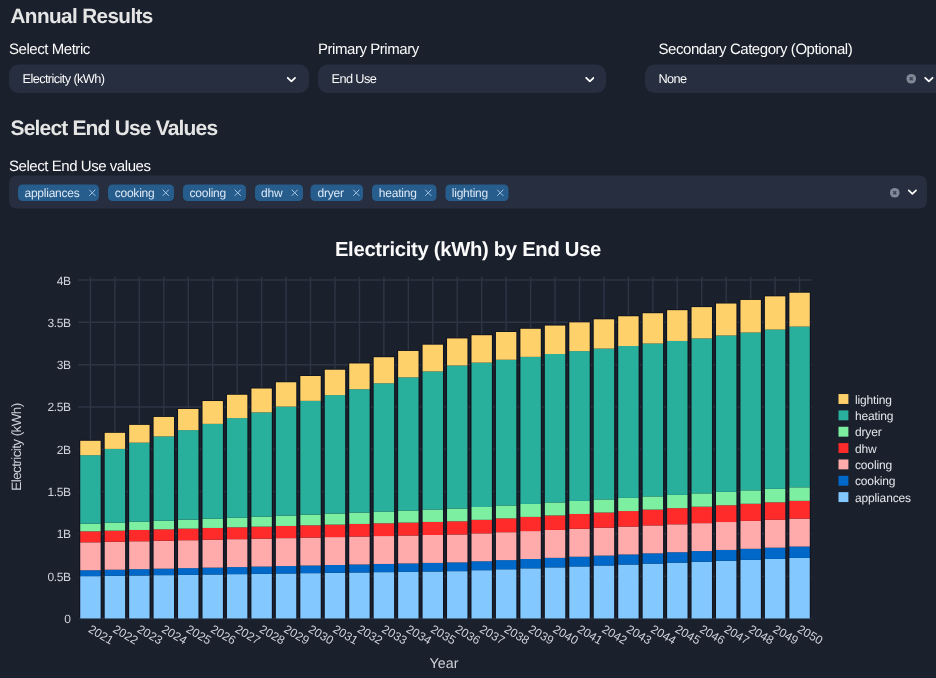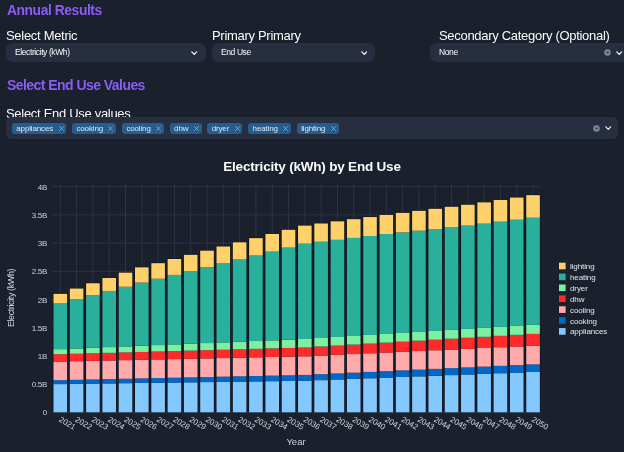--- a/index.html
+++ b/index.html
@@ -1,41 +1,41 @@
 <!DOCTYPE html>
 <html><head>
 <meta charset="utf-8">
 <style>
   * { margin:0; padding:0; box-sizing:border-box; }
   html,body { width:624px; height:452px; background:#1a202c; overflow:hidden;
     font-family:"Liberation Sans", sans-serif; }
   .abs { position:absolute; }
-  .hdr { color:#8b5cf6; font-weight:bold; letter-spacing:-0.4px; }
-  .lbl { color:#fafafa; font-size:13px; letter-spacing:-0.3px; }
+  .hdr { color:#e5e5e5; font-weight:bold; letter-spacing:-0.4px; }
+  .lbl { color:#fafafa; font-size:10px; letter-spacing:-0.3px; }
   .selbox { position:absolute; height:19px; top:43px; background:#262e3f; border-radius:6.5px;
     color:#fafafa; font-size:8.5px; letter-spacing:-0.4px; line-height:19px; }
   .selbox .txt { position:absolute; left:9px; top:0; }
   .chev { position:absolute; top:7.6px; width:6.5px; height:4.2px; }
 </style>
 </head>
 <body>
 
 <div class="abs hdr" style="left:7px; top:2.5px; font-size:13.8px;">Annual Results</div>
 
 <div class="abs lbl" style="left:6px; top:28px;">Select Metric</div>
 <div class="abs lbl" style="left:212px; top:28px;">Primary Primary</div>
 <div class="abs lbl" style="left:439px; top:28px;">Secondary Category (Optional)</div>
 
 <div class="selbox" style="left:6px; width:199.5px;">
   <span class="txt">Electricity (kWh)</span>
   <svg class="chev" style="right:7.8px;" viewBox="0 0 8 5">
       <path d="M1 1 L4 4 L7 1" stroke="#fafafa" stroke-width="1.5" fill="none" stroke-linecap="round" stroke-linejoin="round"></path>
     </svg>
 </div>
-<div class="selbox" style="left:212px; width:163px;">
+<div class="selbox" style="left:212px; width:192px;">
   <span class="txt">End Use</span>
   <svg class="chev" style="right:7.8px;" viewBox="0 0 8 5">
       <path d="M1 1 L4 4 L7 1" stroke="#fafafa" stroke-width="1.5" fill="none" stroke-linecap="round" stroke-linejoin="round"></path>
     </svg>
 </div>
 <div class="selbox" style="left:430px; width:199.5px;">
   <span class="txt">None</span>
   <svg class="abs" style="right:19px; top:6px; width:7px; height:7px;" viewBox="0 0 10 10">
     <circle cx="5" cy="5" r="4.6" fill="#818896"></circle>
     <path d="M3.6 3.6 L6.4 6.4 M6.4 3.6 L3.6 6.4" stroke="#3c4354" stroke-width="1.5"></path>

